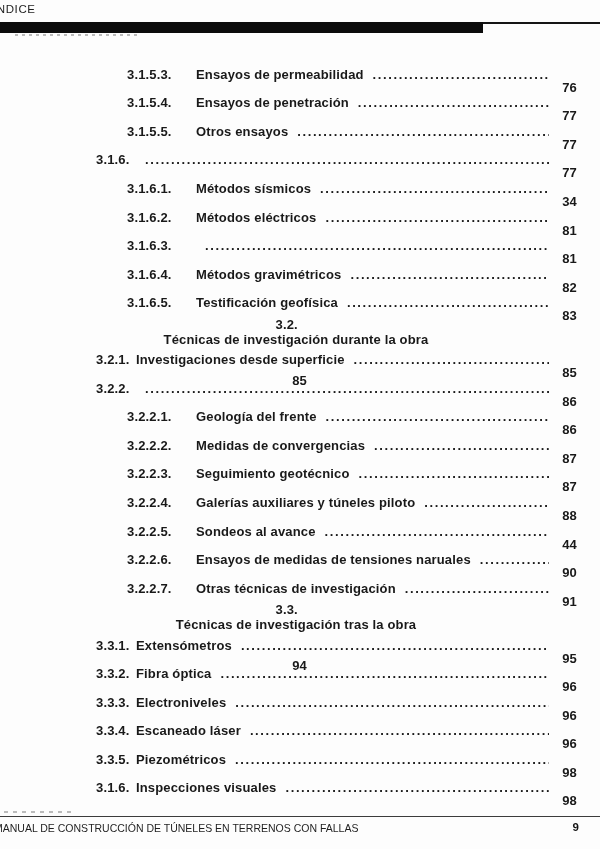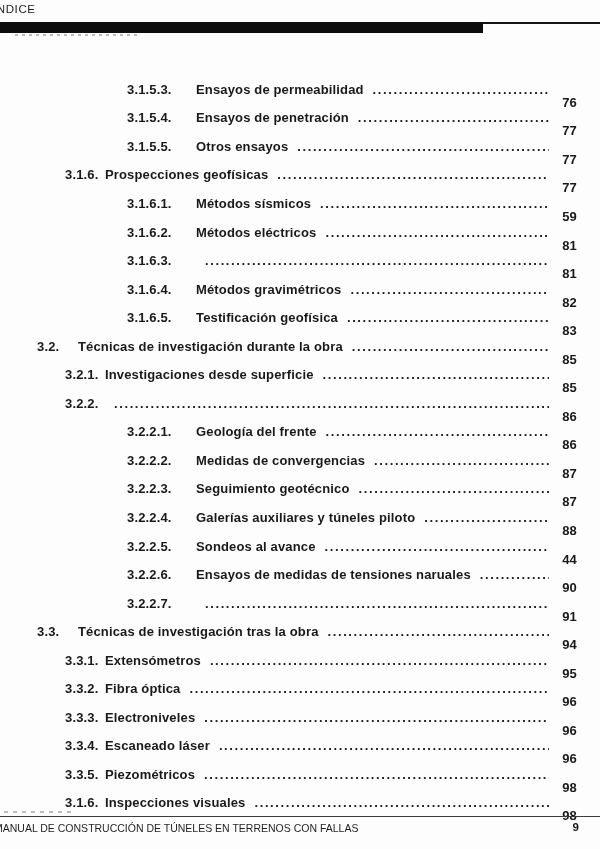--- a/index.html
+++ b/index.html
@@ -25,38 +25,38 @@
   .rule-bar {
     position:absolute; top:22px; left:0;
     width:483px; height:11px; background:#0c0c0c;
   }
   .noise-top {
     position:absolute; top:34px; left:15px; width:125px; height:2px;
     background:repeating-linear-gradient(90deg,#6a6a6a 0 3px, transparent 3px 7px);
     opacity:.45;
   }
   
-  .toc { position:absolute; top:75px; left:0; width:577px; }
+  .toc { position:absolute; top:60px; left:0; width:577px; }
   .row {
     display:flex; align-items:center;
     height:28.55px;
     font-size:13px; font-weight:600; letter-spacing:0.15px;
     white-space:nowrap;
   }
   .row .num   { flex:none; }
   .row .title { flex:none; }
   .row .leader {
     flex:1 1 0; min-width:0;
     overflow:hidden; white-space:nowrap;
     letter-spacing:1.6px;
     padding-left:9px; margin-right:6px;
   }
   .row .pg { flex:none; width:22px; text-align:right;margin-top:26px; }
-  .lvl2 { padding-left:37px; }  .lvl2 .num { width:41px; }
-  .lvl3 { padding-left:65px;align-items:center; }  .lvl3 .num { width:40px; }
+  .lvl2 { padding-left:15px;flex-direction:column; }  .lvl2 .num { width:41px; }
+  .lvl3 { padding-left:96px;align-items:center; }  .lvl3 .num { width:40px; }
   .lvl4 { padding-left:127px; } .lvl4 .num { width:69px; }
   
   .noise-bottom {
     position:absolute; top:811px; left:4px; width:70px; height:2px;
     background:repeating-linear-gradient(90deg,#7a7a7a 0 4px, transparent 4px 9px);
     opacity:.5;
   }
   .footer-rule {
     position:absolute; top:816px; left:0;
     width:600px; height:1px; background:#3c3c3c;
@@ -95,29 +95,28 @@
         <span class="pg">77</span>
       </div>
       <div class="row lvl4">
         <span class="num">3.1.5.5.</span>
         <span class="title">Otros ensayos</span>
         <span class="leader">................................................................................................................................................................</span>
         <span class="pg">77</span>
       </div>
       <div class="row lvl3">
         <span class="num">3.1.6.</span>
-        <span class="title">Prospecciones geofísicas</span>
         <span class="leader">................................................................................................................................................................</span>
         <span class="pg">77</span>
       </div>
       <div class="row lvl4">
         <span class="num">3.1.6.1.</span>
         <span class="title">Métodos sísmicos</span>
         <span class="leader">................................................................................................................................................................</span>
-        <span class="pg">59</span>
+        <span class="pg">34</span>
       </div>
       <div class="row lvl4">
         <span class="num">3.1.6.2.</span>
         <span class="title">Métodos eléctricos</span>
         <span class="leader">................................................................................................................................................................</span>
         <span class="pg">81</span>
       </div>
       <div class="row lvl4">
         <span class="num">3.1.6.3.</span>
         <span class="leader">................................................................................................................................................................</span>
@@ -183,20 +182,21 @@
         <span class="pg">44</span>
       </div>
       <div class="row lvl4">
         <span class="num">3.2.2.6.</span>
         <span class="title">Ensayos de medidas de tensiones naruales</span>
         <span class="leader">................................................................................................................................................................</span>
         <span class="pg">90</span>
       </div>
       <div class="row lvl4">
         <span class="num">3.2.2.7.</span>
+        <span class="title">Otras técnicas de investigación</span>
         <span class="leader">................................................................................................................................................................</span>
         <span class="pg">91</span>
       </div>
       <div class="row lvl2">
         <span class="num">3.3.</span>
         <span class="title">Técnicas de investigación tras la obra</span>
         <span class="leader">................................................................................................................................................................</span>
         <span class="pg">94</span>
       </div>
       <div class="row lvl3">

